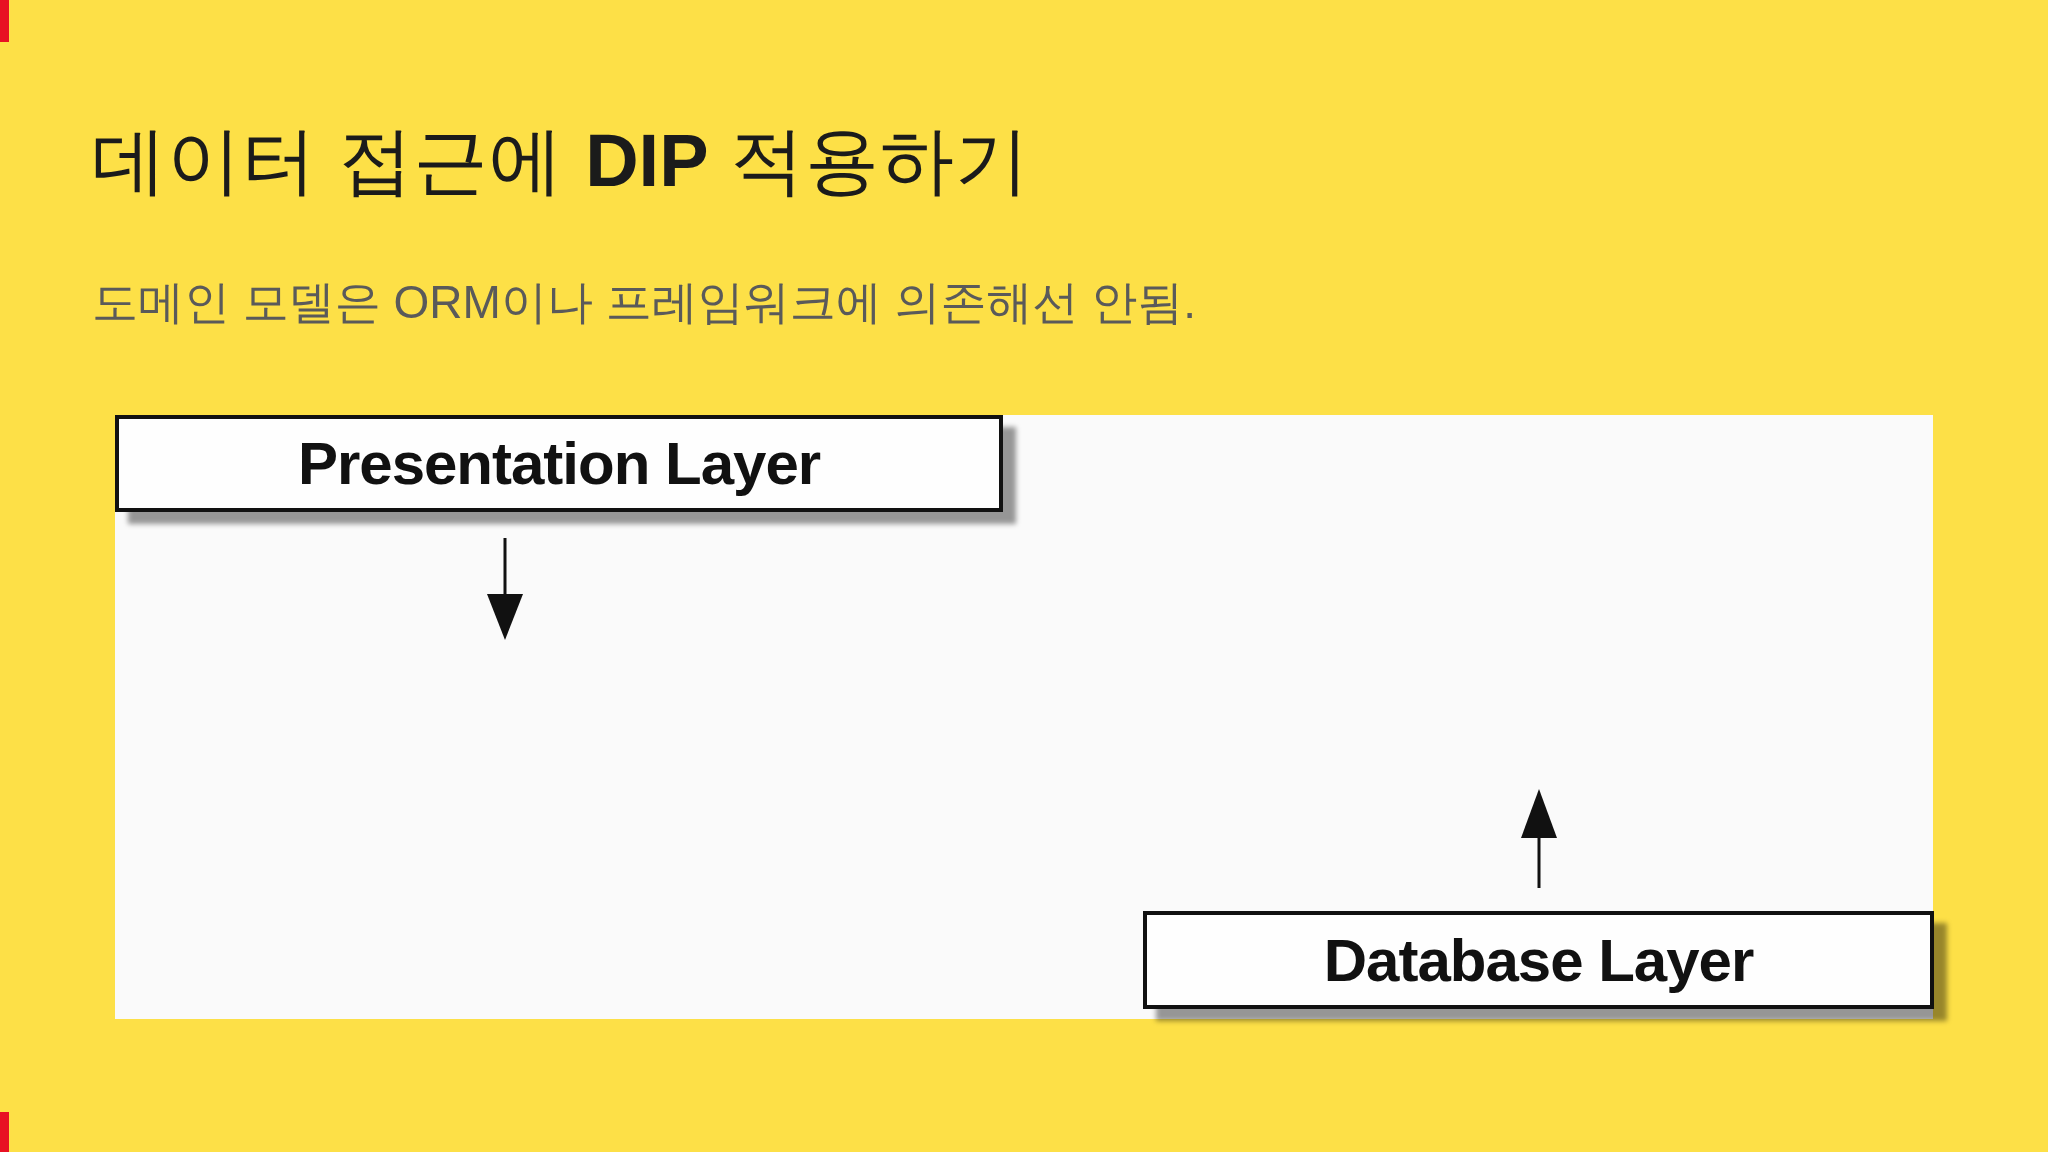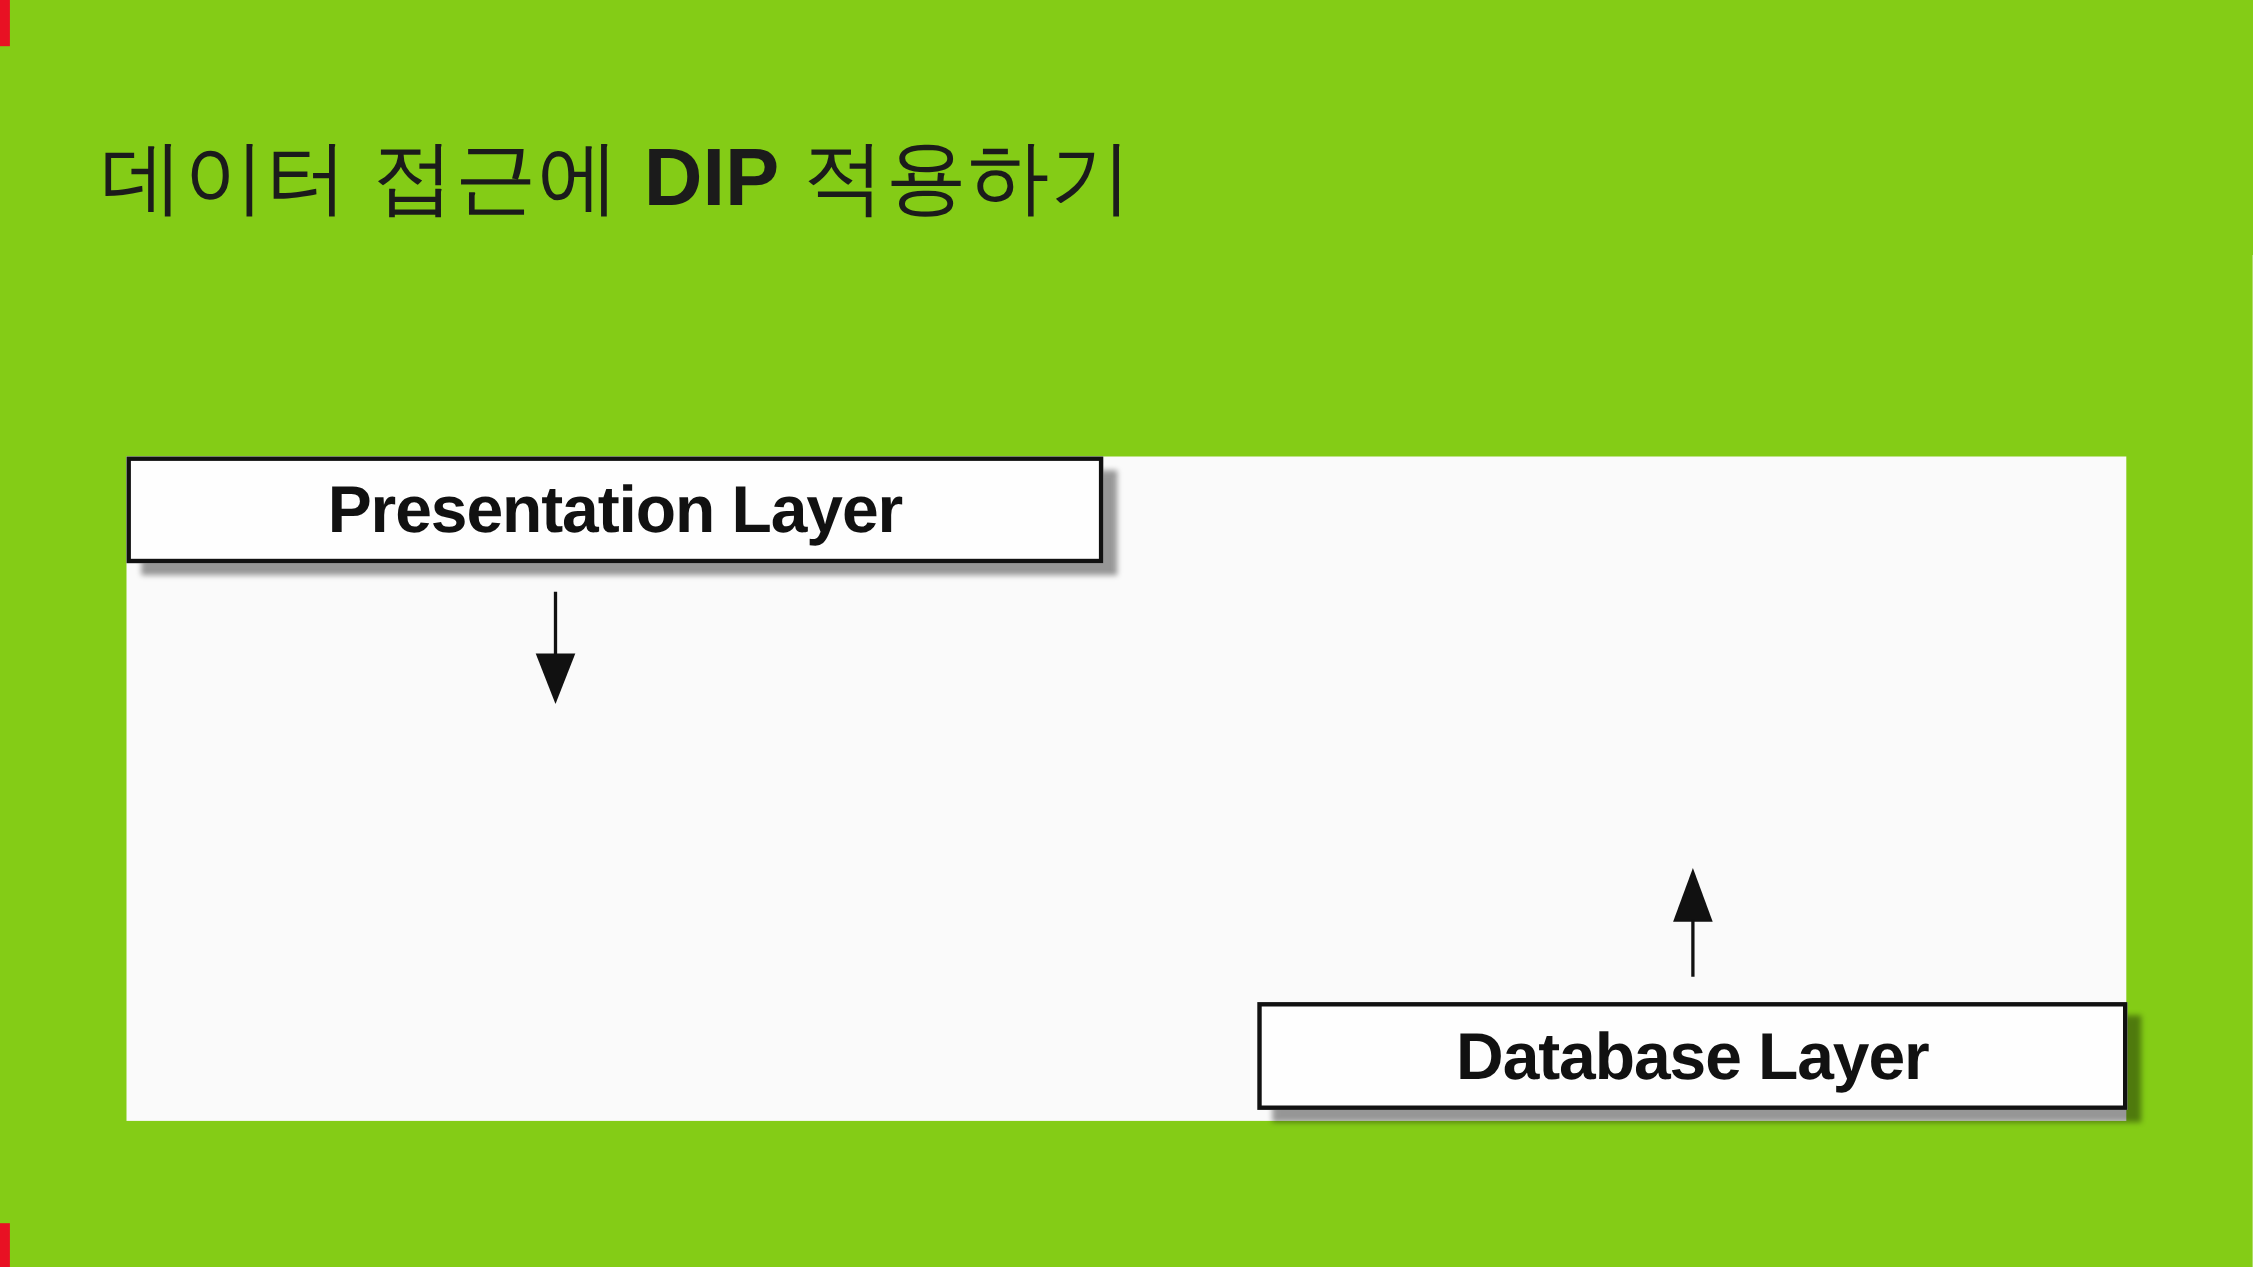--- a/index.html
+++ b/index.html
@@ -4,21 +4,21 @@
 <style>
   html, body {
     margin: 0;
     padding: 0;
     background: #ffffff;
   }
   #stage {
     position: relative;
     width: 2048px;
     height: 1152px;
-    background: #84cc16;
+    background: #fde047;
     overflow: hidden;
     font-family: "Liberation Sans", sans-serif;
   }
 
   
   .edge-marker {
     position: absolute;
     left: 0;
     width: 9px;
     background: #e81123;
@@ -99,20 +99,21 @@
 
 <div id="stage">
 
   <div id="edge-marker-top" class="edge-marker"></div>
   <div id="edge-marker-bottom" class="edge-marker"></div>
 
   <div id="slide-title">
     <span>데이터 접근에 </span><span class="acronym">DIP</span><span> 적용하기</span>
   </div>
 
+  <div id="slide-subtitle">도메인 모델은 ORM이나 프레임워크에 의존해선 안됨.</div>
 
   <div id="diagram-panel"></div>
 
   <div id="box-presentation" class="layer-box">
     <span class="layer-label">Presentation Layer</span>
   </div>
 
   <svg id="arrow-down" class="arrow-svg" width="42" height="110" viewBox="0 0 42 110">
     <line x1="21" y1="4" x2="21" y2="62" stroke="#111111" stroke-width="3"></line>
     <polygon points="3,60 39,60 21,106" fill="#111111"></polygon>

